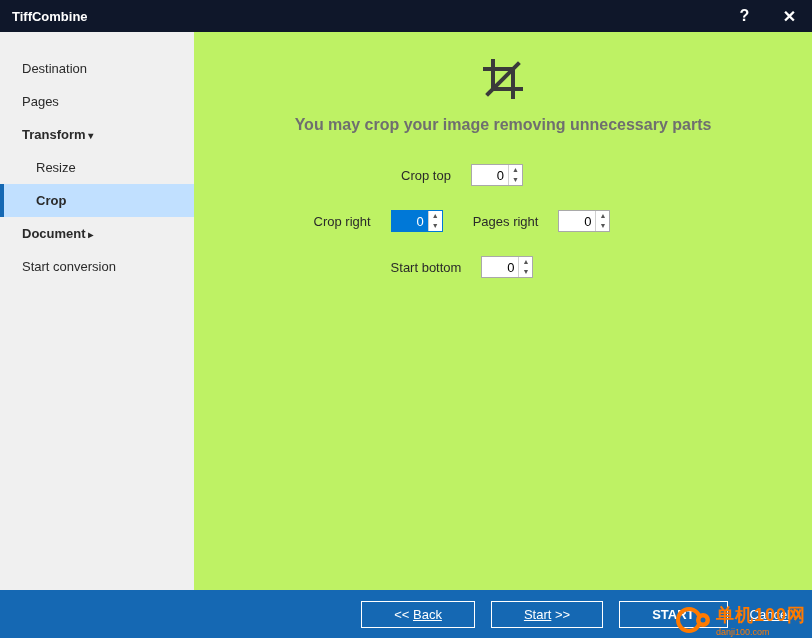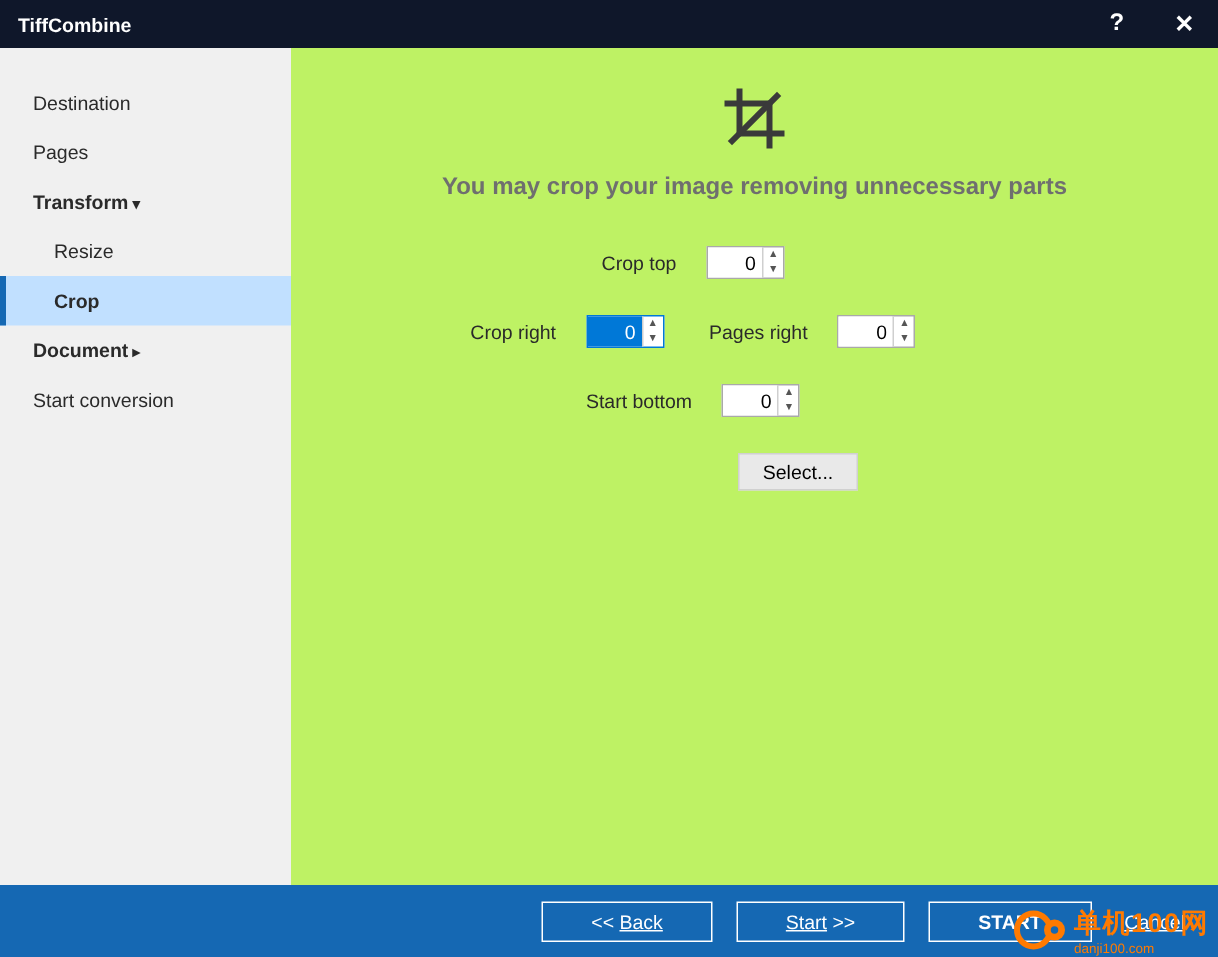--- a/index.html
+++ b/index.html
@@ -281,23 +281,20 @@
           <span class="spinner">
             <input value="0" style="">
             <span class="arrows">
               <span>▲</span>
               <span>▼</span>
             </span>
           </span>
         </div>
       </div>
 
-      <div class="select-row">
-        <button class="select-btn">Select...</button>
-      </div>
     </div>
   </div>
 </div>
 
 <div class="footer">
   <button class="fbtn"><span>&lt;&lt; </span><span class="ul">Back</span></button>
   <button class="fbtn"><span class="ul">Start</span><span> &gt;&gt;</span></button>
   <button class="fbtn primary">START</button>
   <button class="fbtn cancel"><span class="ul">Cancel</span></button>
 

